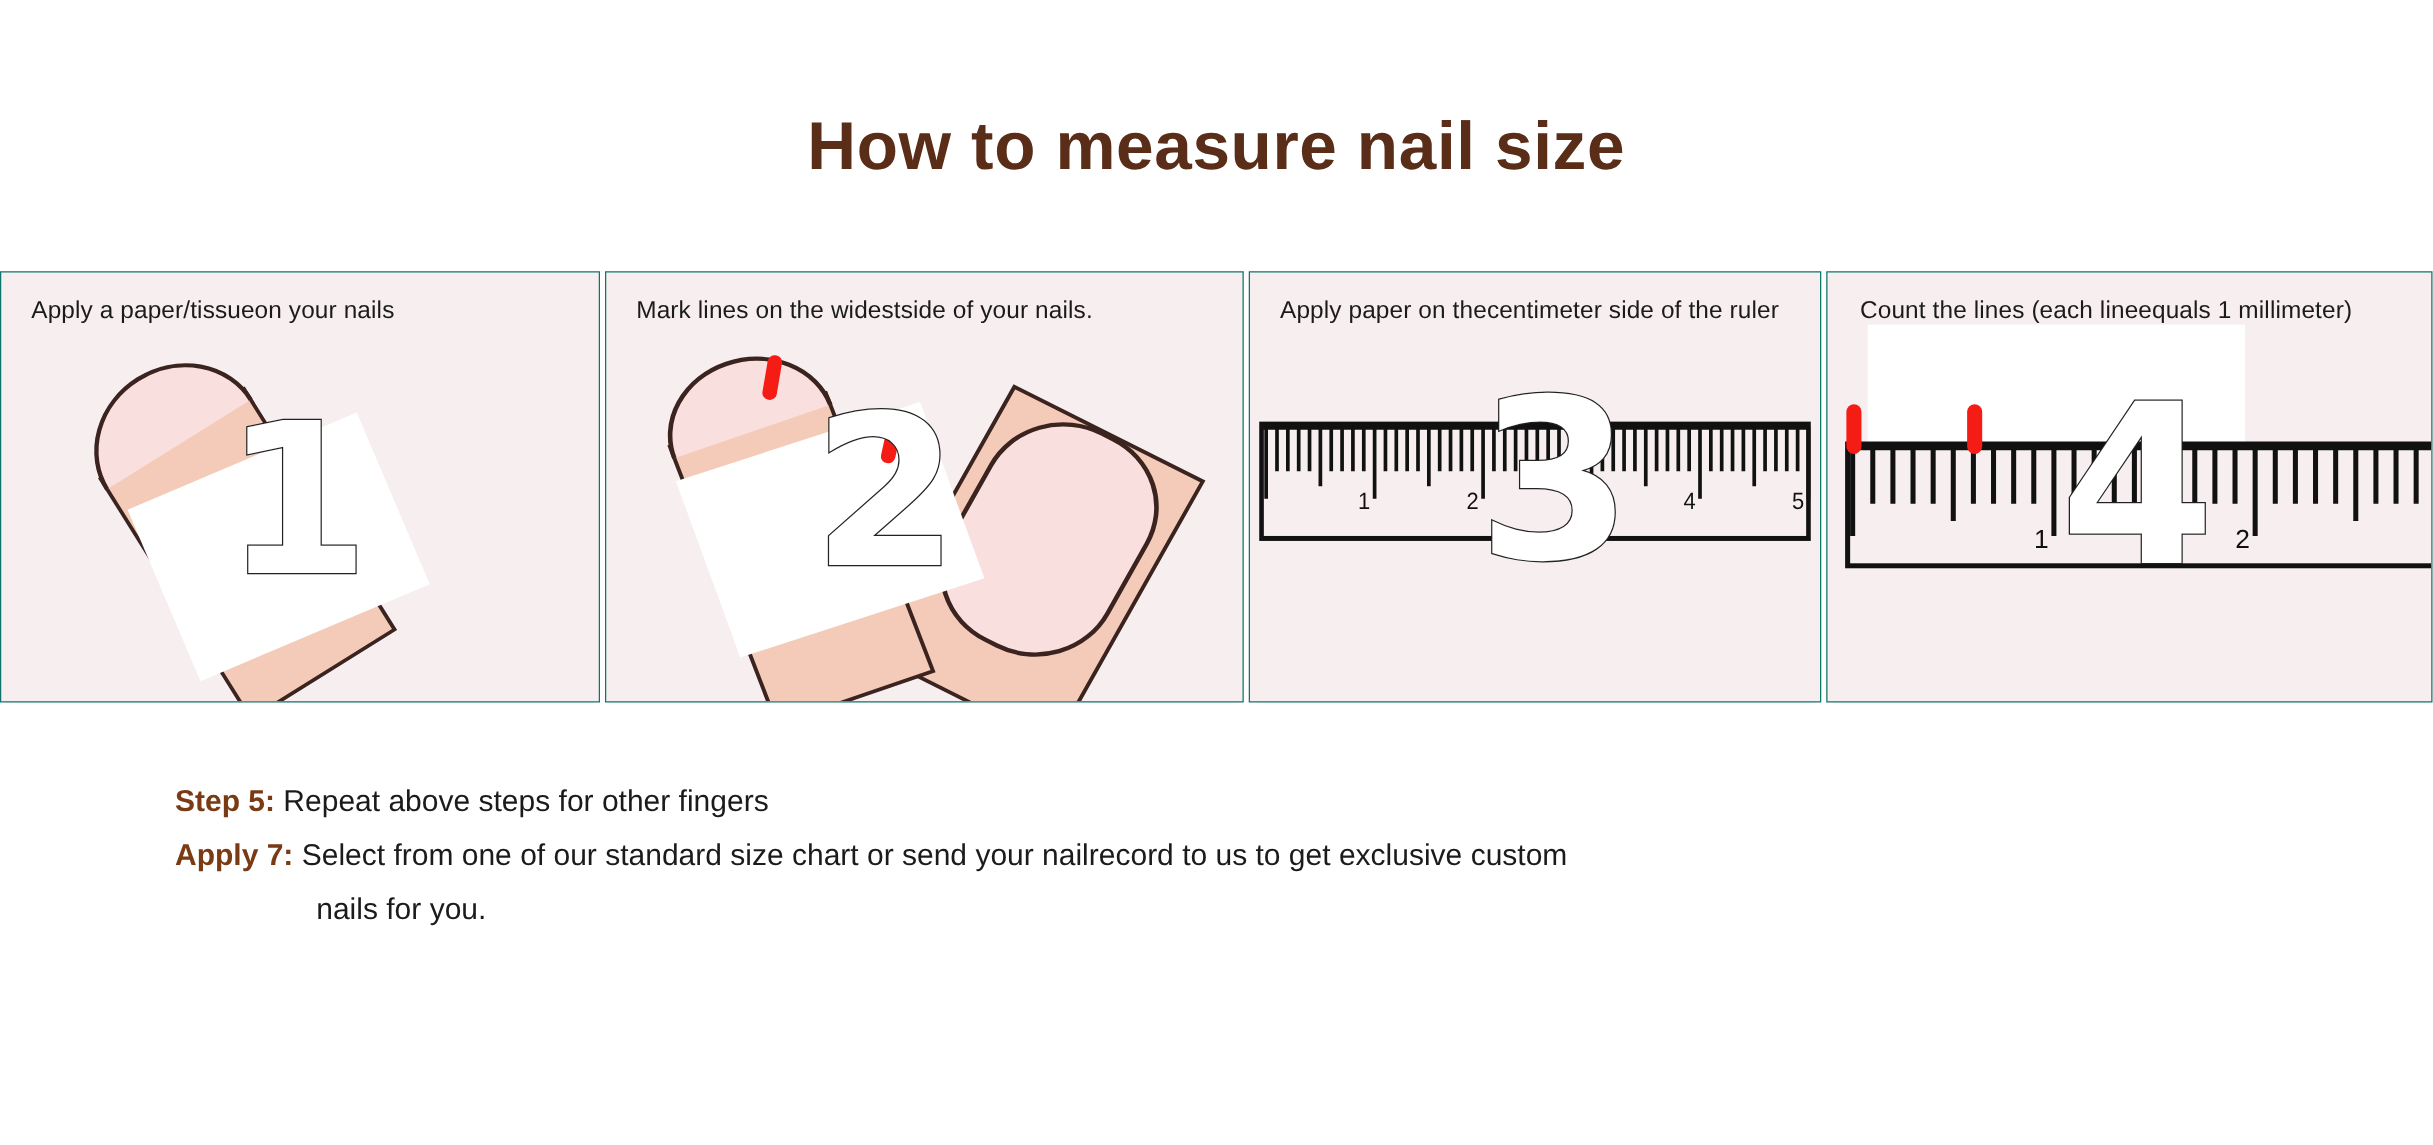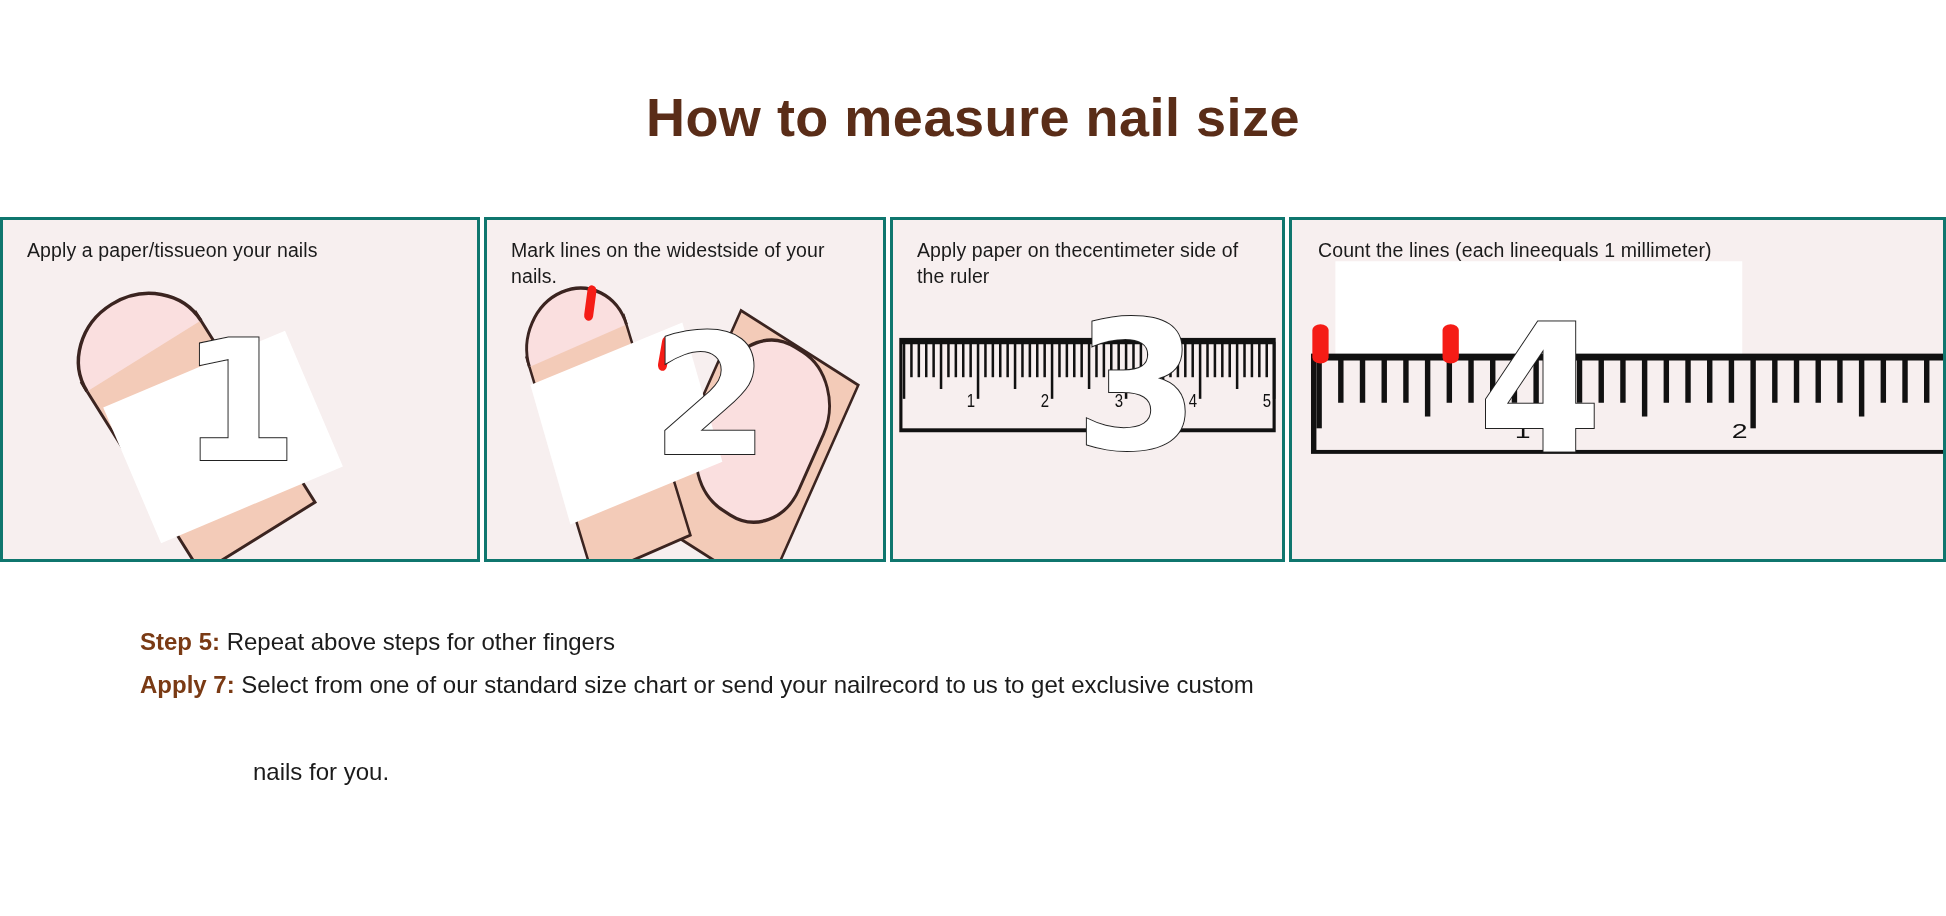--- a/index.html
+++ b/index.html
@@ -37,27 +37,27 @@
     top: 217px;
     left: 0px;
     width: 1946px;
     height: 345px;
     display: flex;
     gap: 4px;
   }
   .panel {
     position: relative;
     background: #f7efef;
-    border: 3px solid #0f766e;
+    border: 1px solid #0f766e;
     box-sizing: border-box;
     overflow: hidden;
   }
   .panel-1 { width: 480px; }
-  .panel-2 { width: 402px; }
-  .panel-3 { width: 395px; text-decoration: underline; }
+  .panel-2 { width: 511px; }
+  .panel-3 { width: 458px; text-decoration: underline; }
   .panel-4 { flex: 1 1 auto; }
 
   .panel-caption {
     position: absolute;
     top: 18px;
     left: 24px;
     right: 14px;
     font-size: 19.5px;
     line-height: 1.32;
     color: #1b1b1b;
@@ -99,21 +99,20 @@
     color: #1b1b1b;
   }
   .step-line { white-space: normal; }
   .step-label {
     color: #7a3a14;
     font-weight: bold;
   }
   .step-cont {
     display: block;
     padding-left: 113px;
-    margin-top: 44px;
   }
 </style>
 </head>
 <body>
 
 <div class="page-title">How to measure nail size</div>
 
 <div class="panels">
 
   <div class="panel panel-1">

